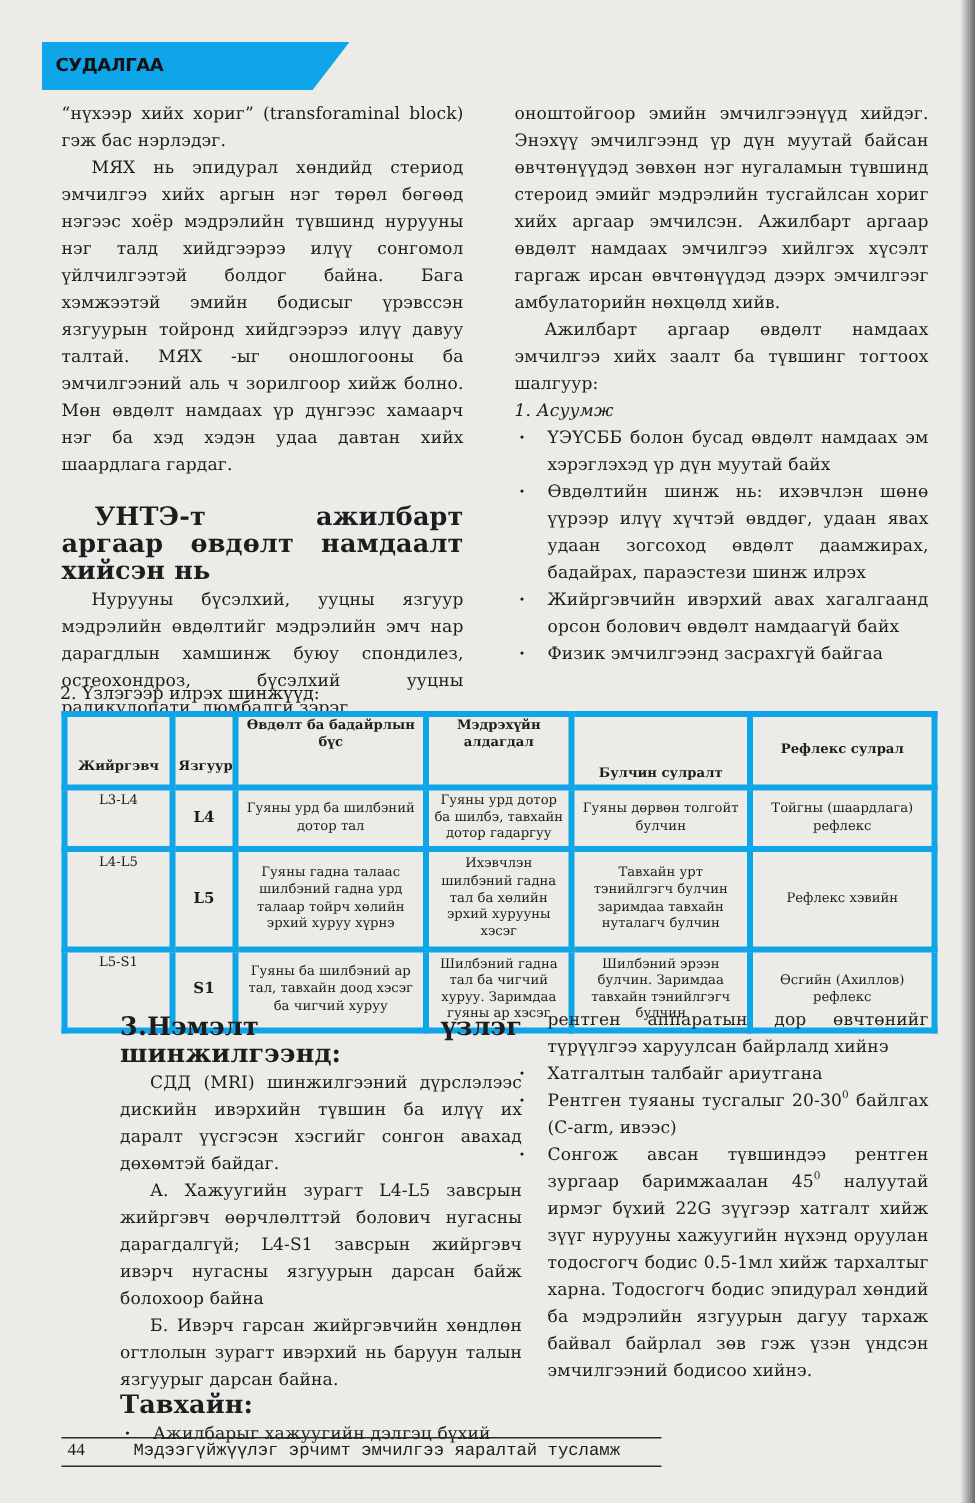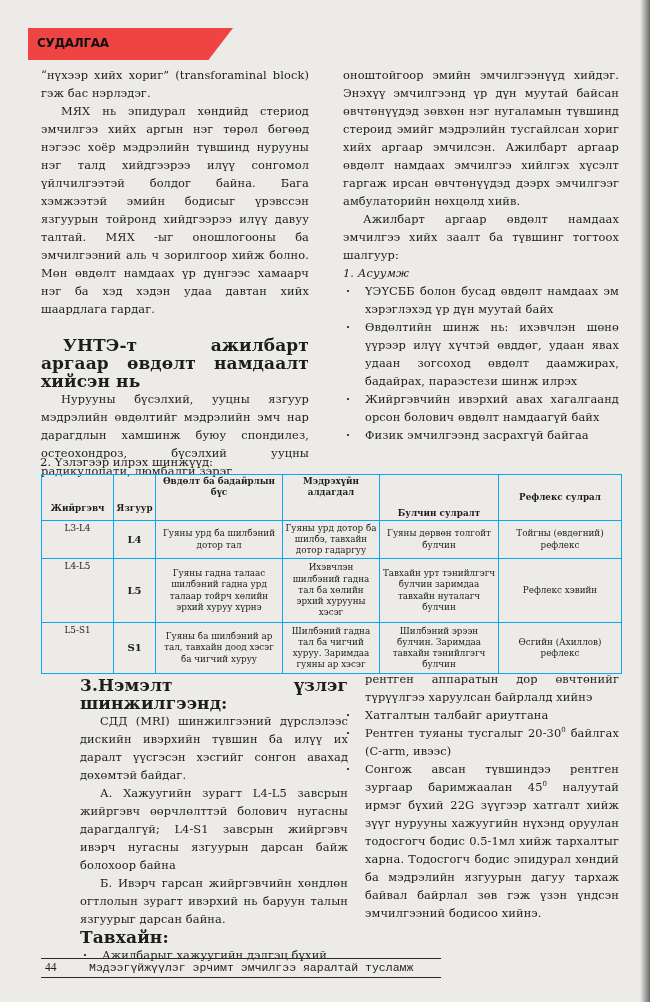--- a/index.html
+++ b/index.html
@@ -10,21 +10,21 @@
     color: #1d1d1d;
     position: relative;
   }
   .page { position: absolute; left: 0; top: 0; width: 650px; height: 1002px; }
   .edge-shadow {
     position: absolute; right: 0; top: 0; width: 10px; height: 1002px;
     background: linear-gradient(to right, rgba(0,0,0,0), rgba(0,0,0,0.55));
   }
   .banner {
     position: absolute; left: 28px; top: 28px; width: 205px; height: 32px;
-    background: #ef4444;
+    background: #0ea5e9;
     clip-path: polygon(0 0, 100% 0, 88% 100%, 0 100%);
   }
   .banner span {
     position: absolute; left: 9px; top: 8px;
     font-family: "DejaVu Sans", sans-serif; font-weight: bold;
     font-size: 12px; letter-spacing: -0.3px; color: #111;
   }
   .col {
     position: absolute; font-size: 11.4px; line-height: 18px;
     text-align: justify; letter-spacing: 0.1px;
@@ -40,21 +40,21 @@
   .spacer { height: 18px; }
   .col1a { left: 41px; top: 66px; width: 268px; }
   .col2a { left: 343px; top: 66px; width: 276px; }
   .table-caption { position: absolute; left: 40px; top: 455px; font-size: 11.6px; }
   table.signs {
     position: absolute; left: 41px; top: 474px; width: 580px;
     border-collapse: collapse; font-size: 8.8px; line-height: 11.2px;
     table-layout: fixed;
   }
   table.signs th, table.signs td {
-    border: 1px solid #0ea5e9; text-align: center; padding: 1px 2px;
+    border: 4px solid #0ea5e9; text-align: center; padding: 1px 2px;
   }
   table.signs th { font-weight: bold; height: 38px; vertical-align: middle; }
   table.signs td.lvl { vertical-align: top; padding-top: 2px; }
   table.signs td.root { font-weight: bold; font-size: 10px; }
   table.signs tr.r1 td { height: 34px; }
   table.signs tr.r2 td { height: 60px; }
   table.signs tr.r3 td { height: 47px; }
   .col1b { left: 56px; top: 676px; width: 268px; margin-left: 24px; }
   .col2b { left: 343px; top: 670px; width: 276px; }
   .footer-line { position: absolute; left: 41px; width: 400px; height: 1px; background: #2a2a2a; }
@@ -111,21 +111,21 @@
         <th>Рефлекс сулрал</th>
       </tr>
     </thead>
     <tbody>
       <tr class="r1">
         <td class="lvl">L3-L4</td>
         <td class="root">L4</td>
         <td>Гуяны урд ба шилбэний дотор тал</td>
         <td>Гуяны урд дотор ба шилбэ, тавхайн дотор гадаргуу</td>
         <td>Гуяны дөрвөн толгойт булчин</td>
-        <td>Тойгны (өвдөгний) рефлекс</td>
+        <td>Тойгны (шаардлага) рефлекс</td>
       </tr>
       <tr class="r2">
         <td class="lvl">L4-L5</td>
         <td class="root">L5</td>
         <td>Гуяны гадна талаас шилбэний гадна урд талаар тойрч хөлийн эрхий хуруу хүрнэ</td>
         <td>Ихэвчлэн шилбэний гадна тал ба хөлийн эрхий хурууны хэсэг</td>
         <td>Тавхайн урт тэнийлгэгч булчин заримдаа тавхайн нуталагч булчин</td>
         <td>Рефлекс хэвийн</td>
       </tr>
       <tr class="r3">

